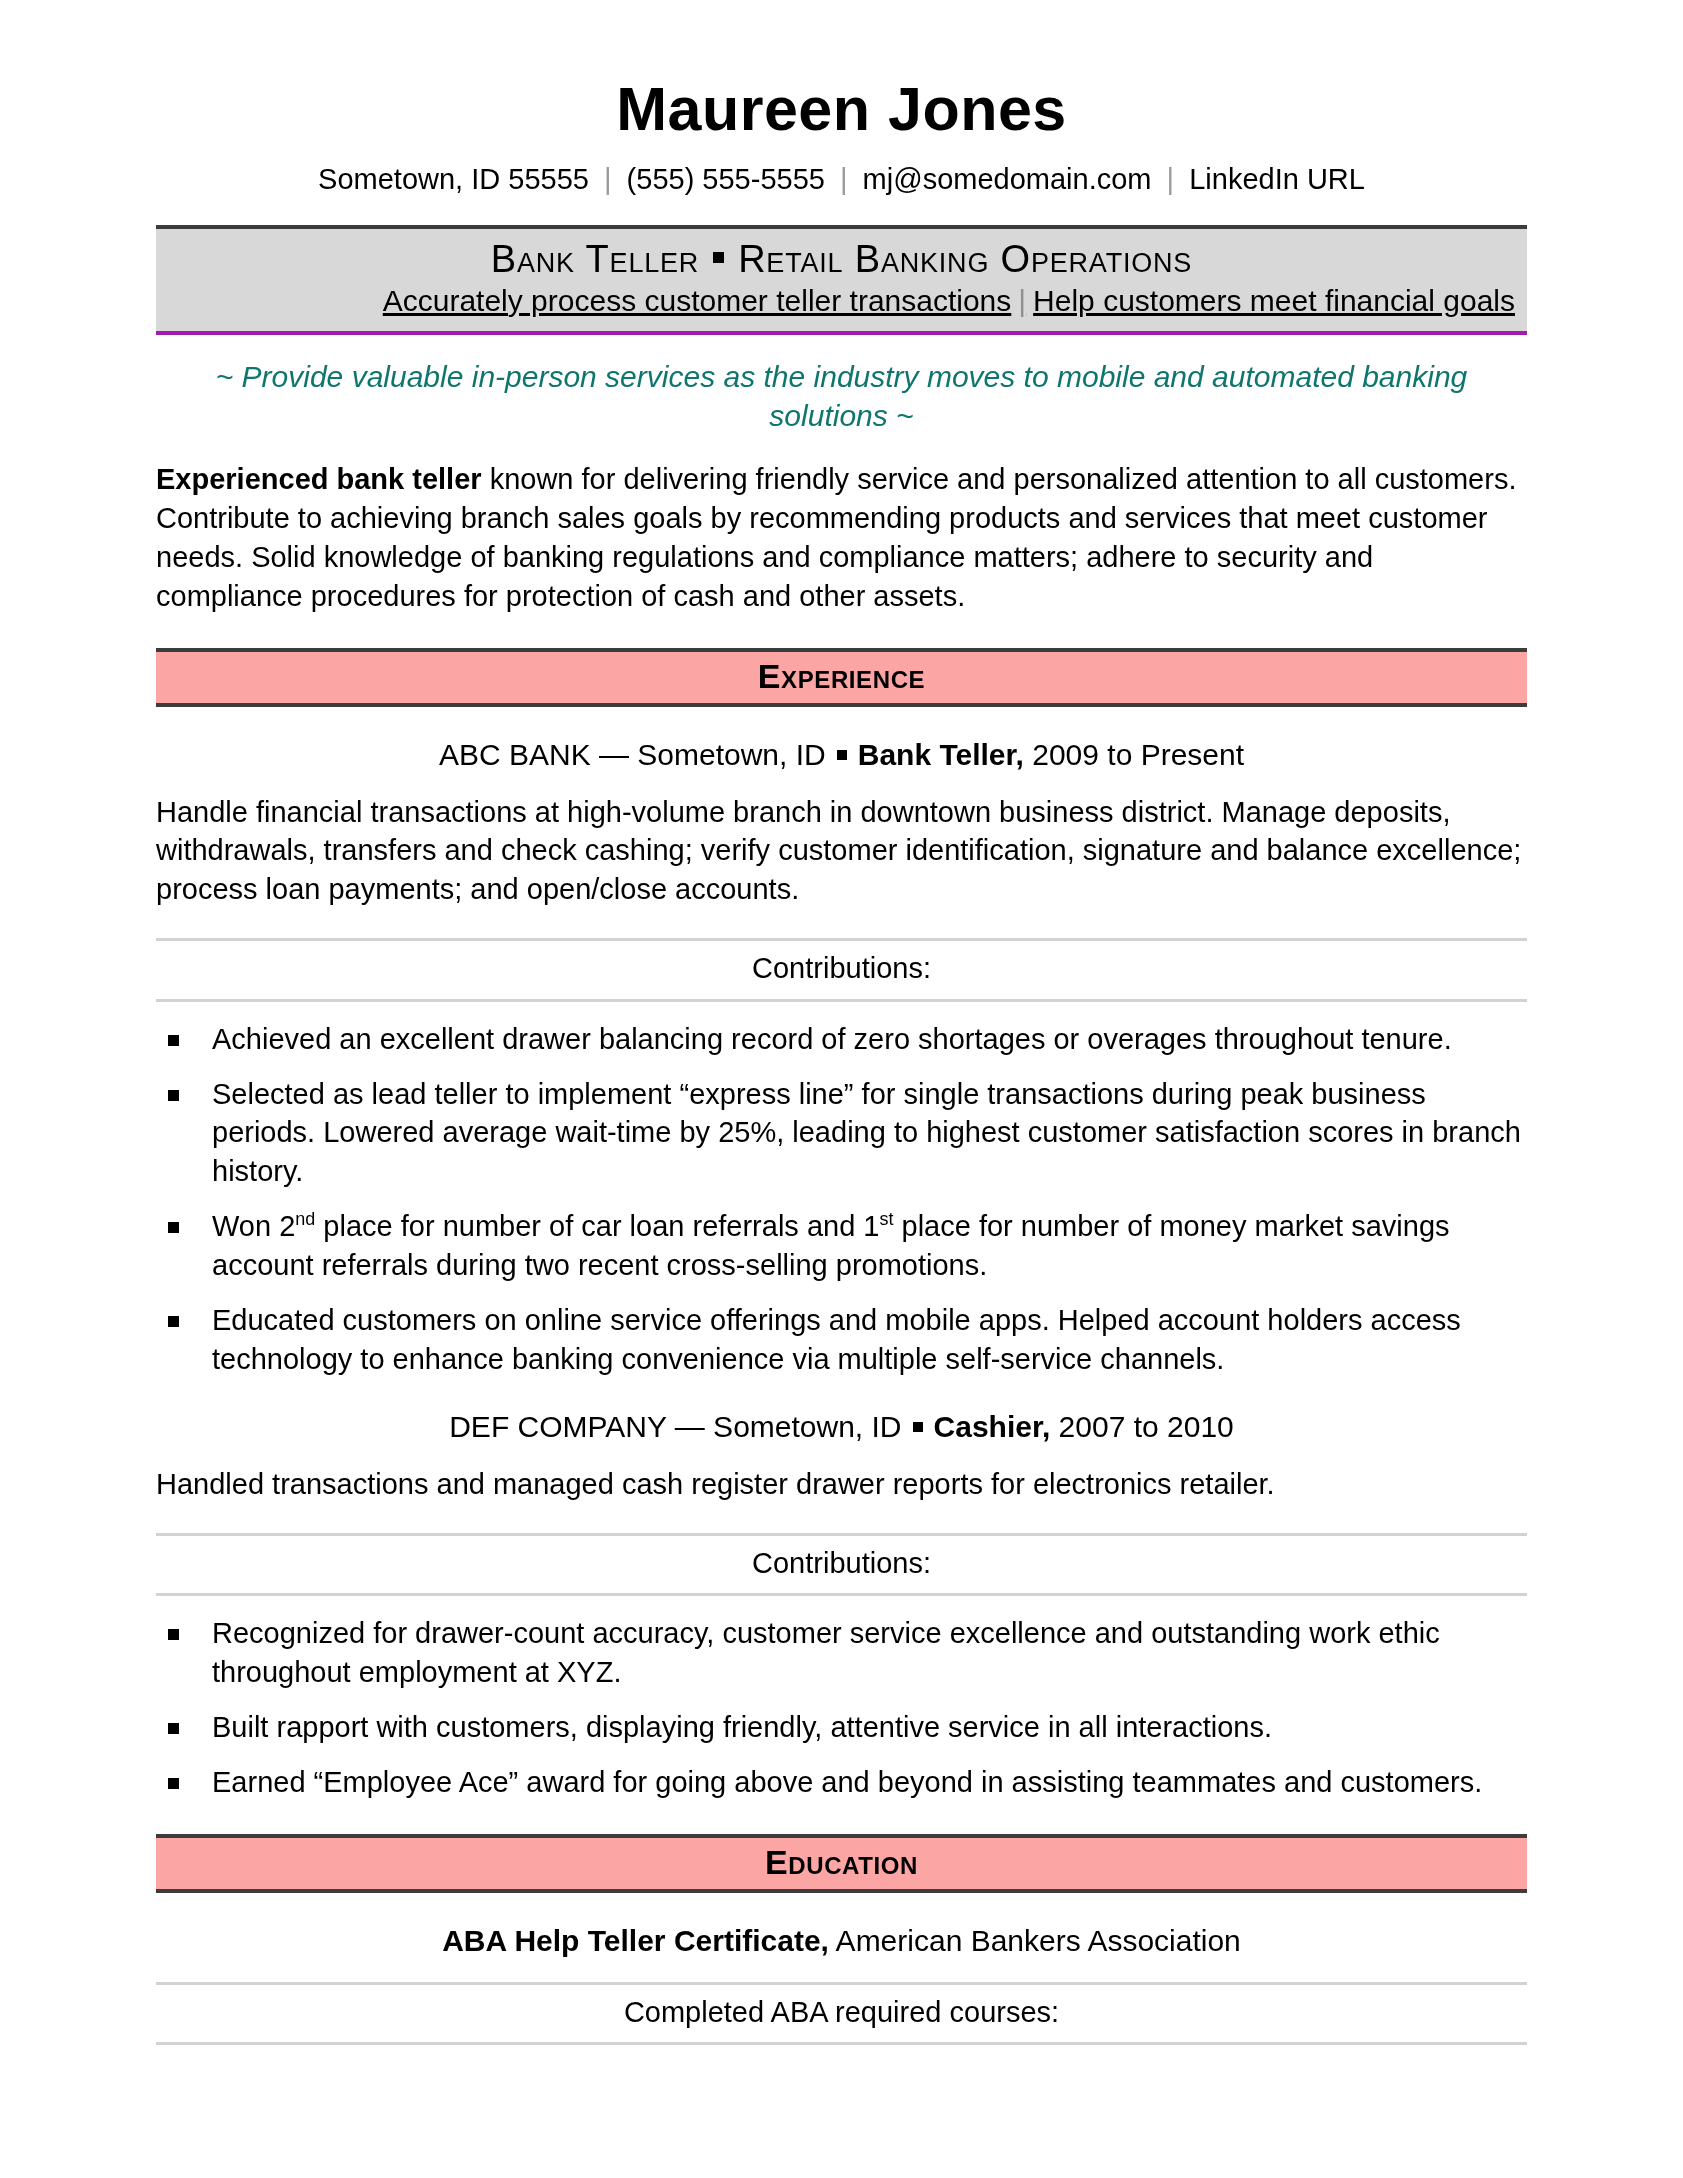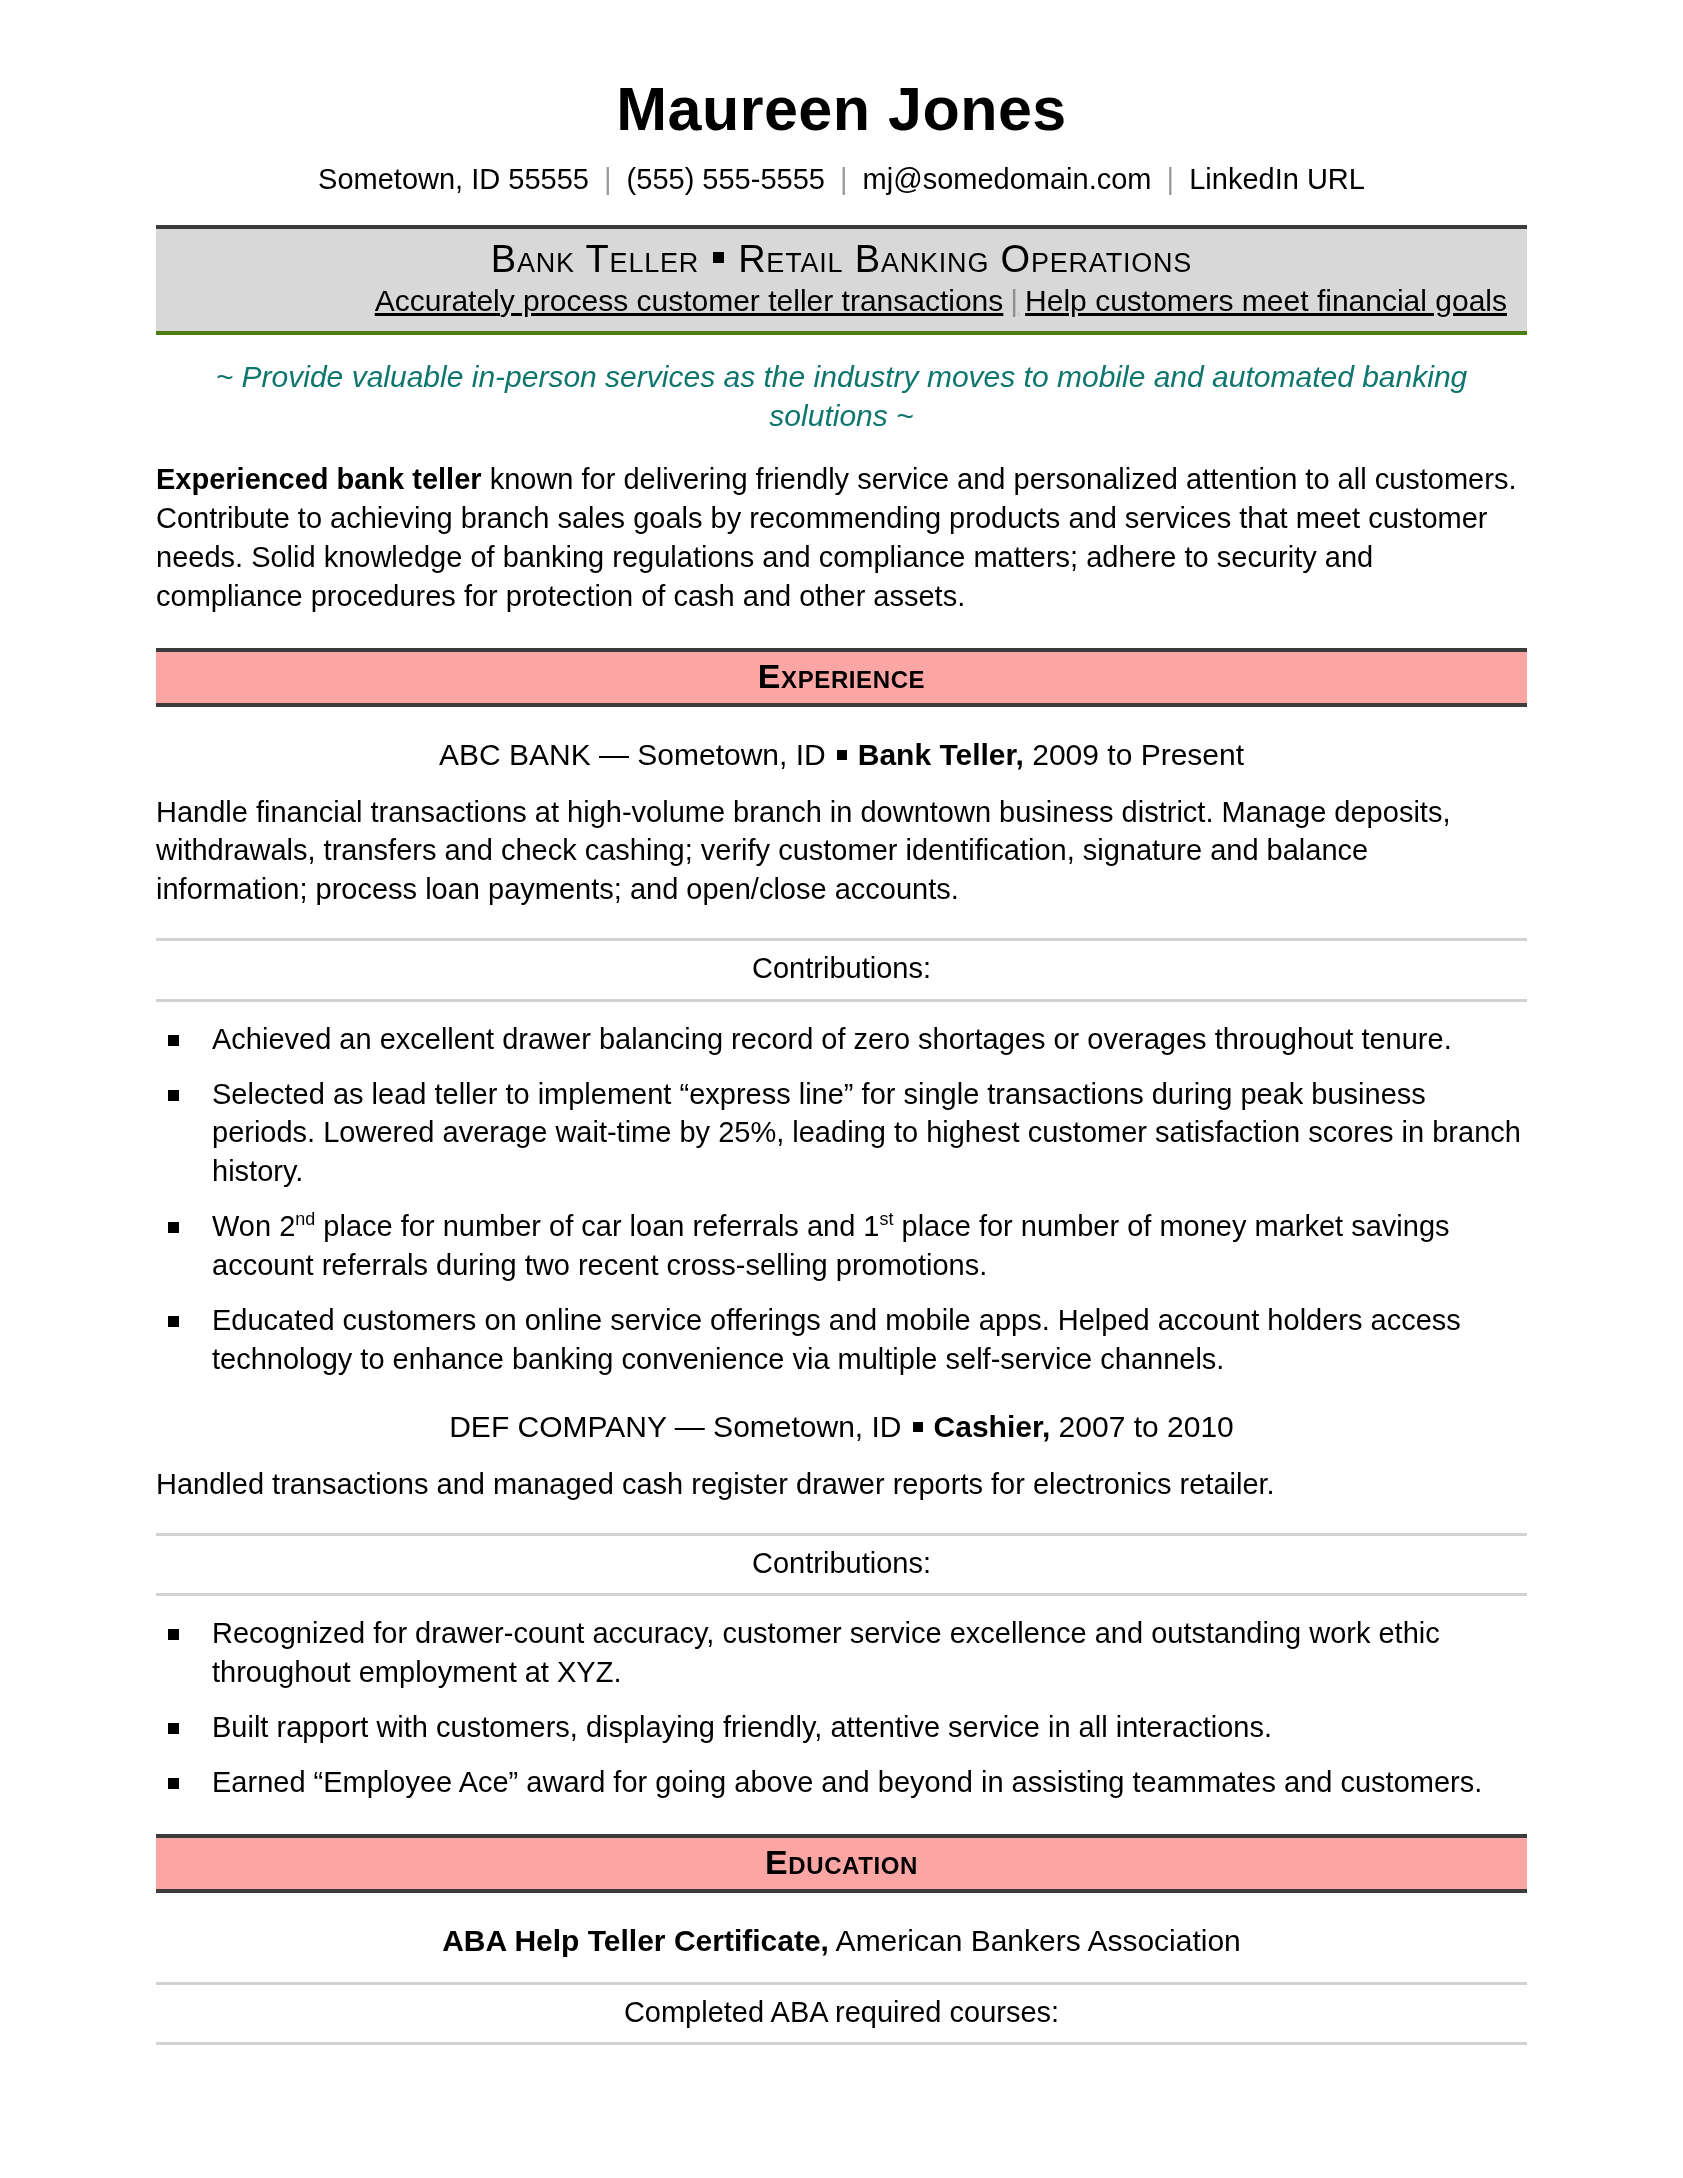--- a/index.html
+++ b/index.html
@@ -46,22 +46,22 @@
     color: #9a9a9a;
     padding: 0 7px;
     font-weight: 300;
   }
 
   
   .banner {
     margin-top: 26px;
     background: #d8d8d8;
     border-top: 4px solid #3c3c3c;
-    border-bottom: 4px solid #4d7c0f;
-    padding: 8px 20px 12px;
+    border-bottom: 4px solid #a21caf;
+    padding: 8px 12px 12px;
   }
   .banner-title {
     text-align: center;
     font-size: 38px;
     font-variant: small-caps;
     line-height: 1.18;
     letter-spacing: 0.8px;
     white-space: nowrap;
   }
   .banner-title .sqsep {
@@ -220,21 +220,21 @@
   <p class="summary"><b>Experienced bank teller</b><span> known for delivering friendly service and personalized attention to all customers. Contribute to achieving branch sales goals by recommending products and services that meet customer needs. Solid knowledge of banking regulations and compliance matters; adhere to security and compliance procedures for protection of cash and other assets.</span></p>
 
   <div class="section-band">Experience</div>
 
   <div>
 
     <div>
       <div class="job-head">
         <span>ABC BANK — Sometown, ID</span><span class="sqsep"></span><b>Bank Teller,</b><span> 2009 to Present</span>
       </div>
-      <p class="job-desc">Handle financial transactions at high-volume branch in downtown business district. Manage deposits, withdrawals, transfers and check cashing; verify customer identification, signature and balance information; process loan payments; and open/close accounts.</p>
+      <p class="job-desc">Handle financial transactions at high-volume branch in downtown business district. Manage deposits, withdrawals, transfers and check cashing; verify customer identification, signature and balance excellence; process loan payments; and open/close accounts.</p>
       <div class="contrib-rule">Contributions:</div>
       <ul class="bullets">
         <li><span>Achieved an excellent drawer balancing record of zero shortages or overages throughout tenure.</span></li>
         <li><span>Selected as lead teller to implement “express line” for single transactions during peak business periods. Lowered average wait-time by 25%, leading to highest customer satisfaction scores in branch history.</span></li>
         <li><span>Won 2</span><sup>nd</sup><span> place for number of car loan referrals and 1</span><sup>st</sup><span> place for number of money market savings account referrals during two recent cross-selling promotions.</span></li>
         <li><span>Educated customers on online service offerings and mobile apps. Helped account holders access technology to enhance banking convenience via multiple self-service channels.</span></li>
       </ul>
     </div>
 
     <div>

